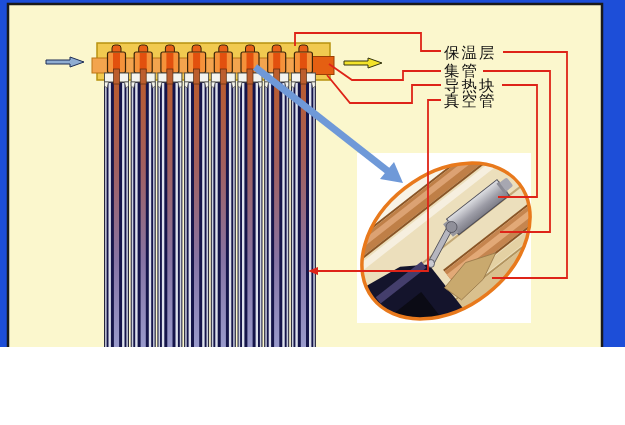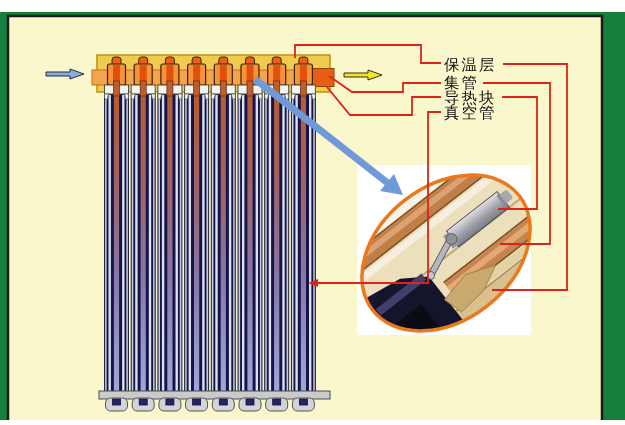--- a/index.html
+++ b/index.html
@@ -1,17 +1,17 @@
 <!DOCTYPE html>
 <html><head>
 <meta charset="utf-8">
 <style>
   html,body{margin:0;padding:0;background:#ffffff;}
-  .stage{position:relative;width:625px;height:408px;background:#15803d;
-         font-family:"Liberation Sans", sans-serif;margin-top:12px;}
+  .stage{position:relative;width:625px;height:347px;background:#1d4ed8;
+         font-family:"Liberation Sans", sans-serif;}
   svg{display:block;}
   text.callout{font-size:15.5px;letter-spacing:2px;fill:#111111;
                font-family:"Liberation Sans", sans-serif;}
 </style>
 </head>
 <body>
 
 <div class="stage">
 <svg width="625" height="425" viewBox="0 0 625 425">
 

